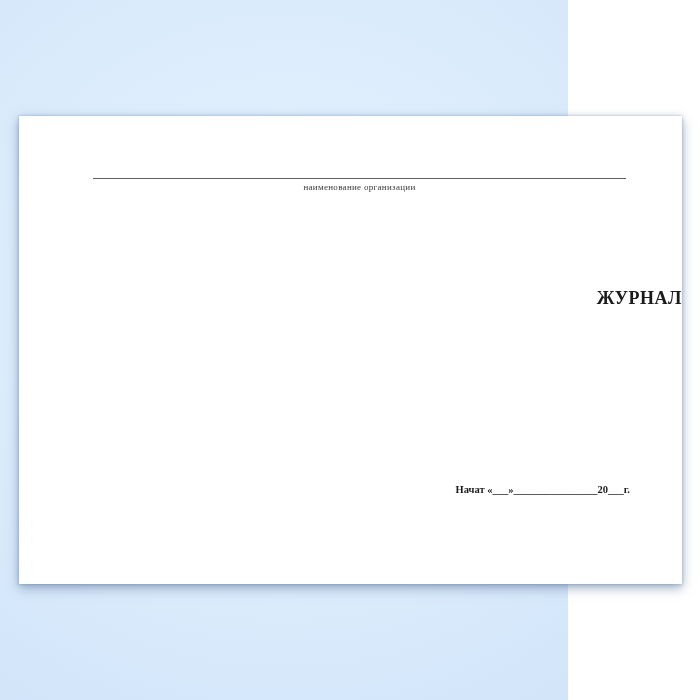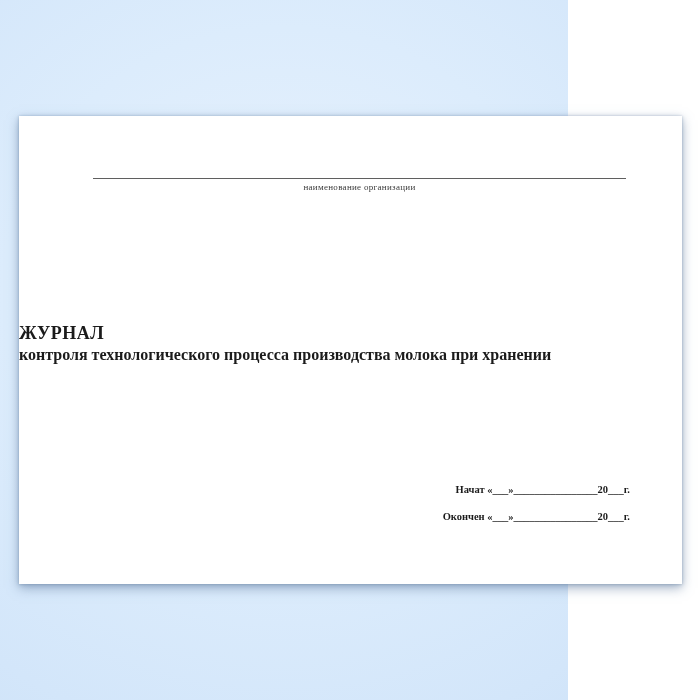--- a/index.html
+++ b/index.html
@@ -49,24 +49,23 @@
     padding-top: 2px;
     color: #3a3a3a;
     letter-spacing: 0.3px;
   }
   
   .title-block {
     position: absolute;
     left: 0;
     right: 0;
     top: 172px;
-    text-align: left;
+    text-align: right;
     font-weight: bold;
     color: #1b1b1b;
-    margin-top: 35px;
   }
   .journal-title {
     font-size: 18px;
     line-height: 21px;
     letter-spacing: 0.5px;
   }
   .journal-subtitle {
     font-size: 16px;
     line-height: 22px;
   }
@@ -90,28 +89,23 @@
 <div class="scene">
   <div class="page">
 
     <div class="org-block">
       <div class="org-line"></div>
       <div class="org-caption">наименование организации</div>
     </div>
 
     <div class="title-block">
       <div class="journal-title">ЖУРНАЛ</div>
-      <div class="journal-subtitle">контроля технологического процесса производства молока при хранении</div>
     </div>
 
     <div class="dates-block">
       <div class="date-line">
         <span>Начат</span>
-        <span>«___»</span><span>________________</span><span>20</span><span>___</span><span>г.</span>
-      </div>
-      <div class="date-line">
-        <span>Окончен</span>
         <span>«___»</span><span>________________</span><span>20</span><span>___</span><span>г.</span>
       </div>
     </div>
 
   </div>
 </div>
 
 </body></html>

